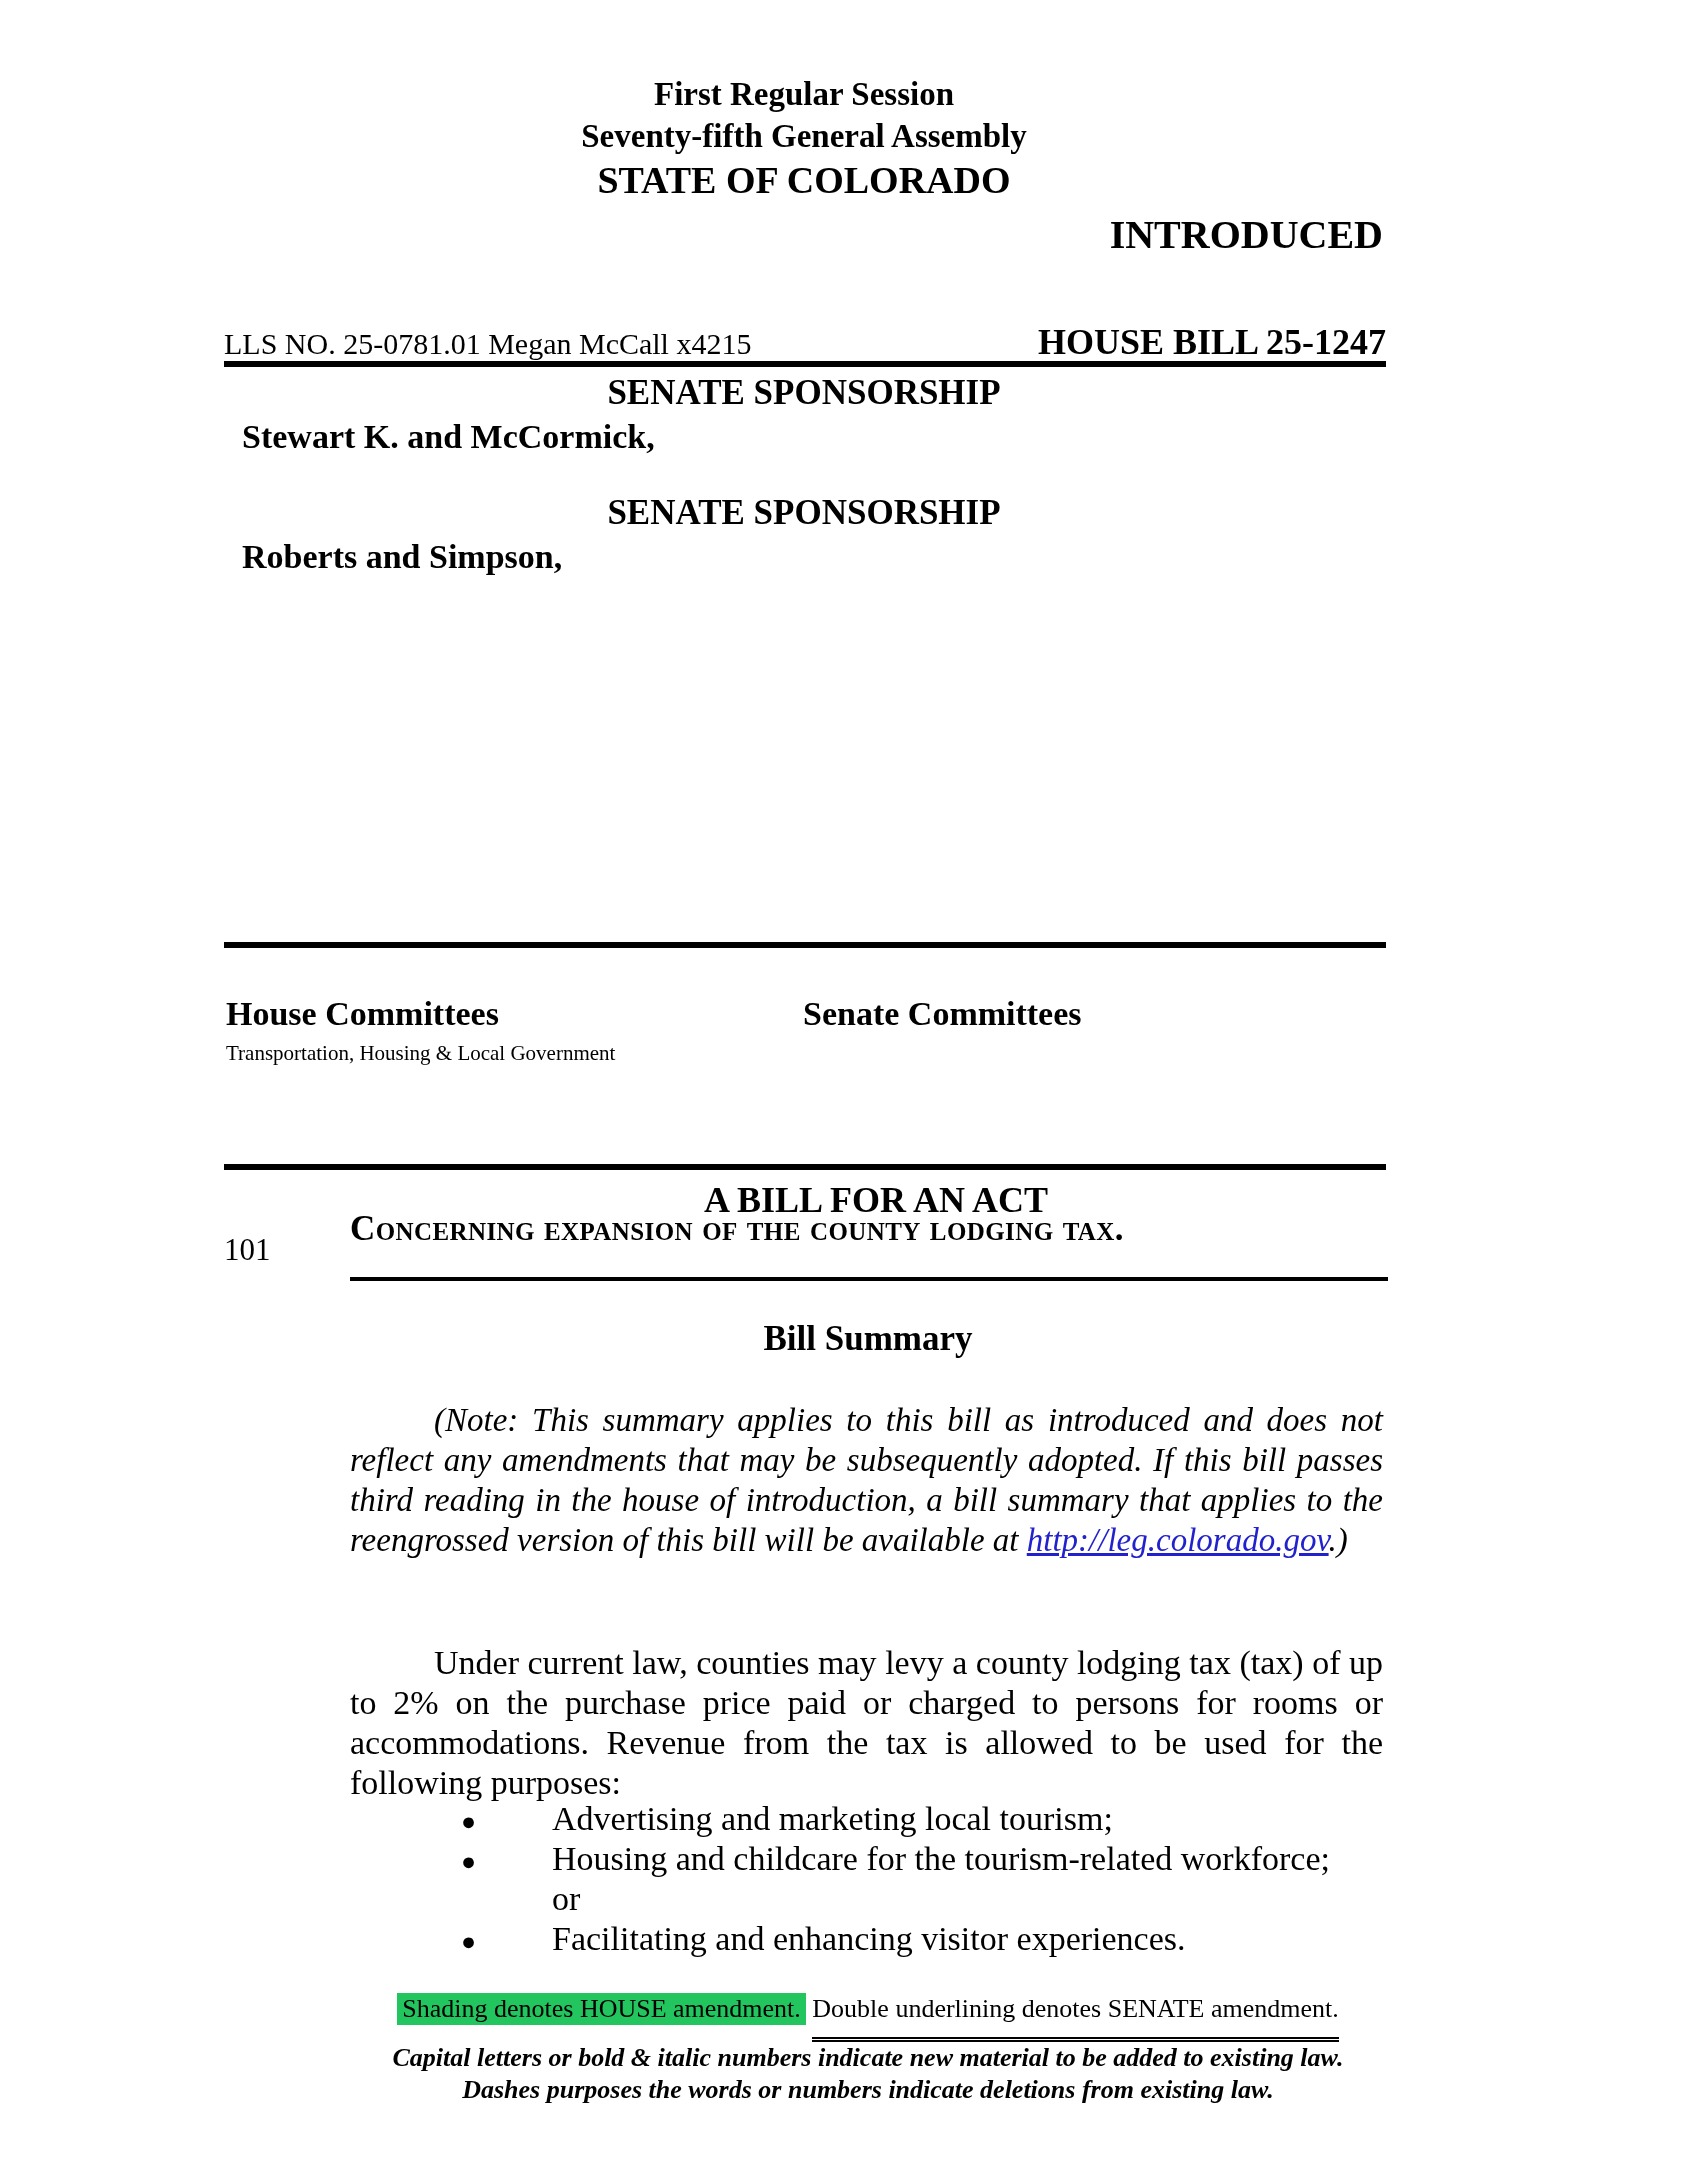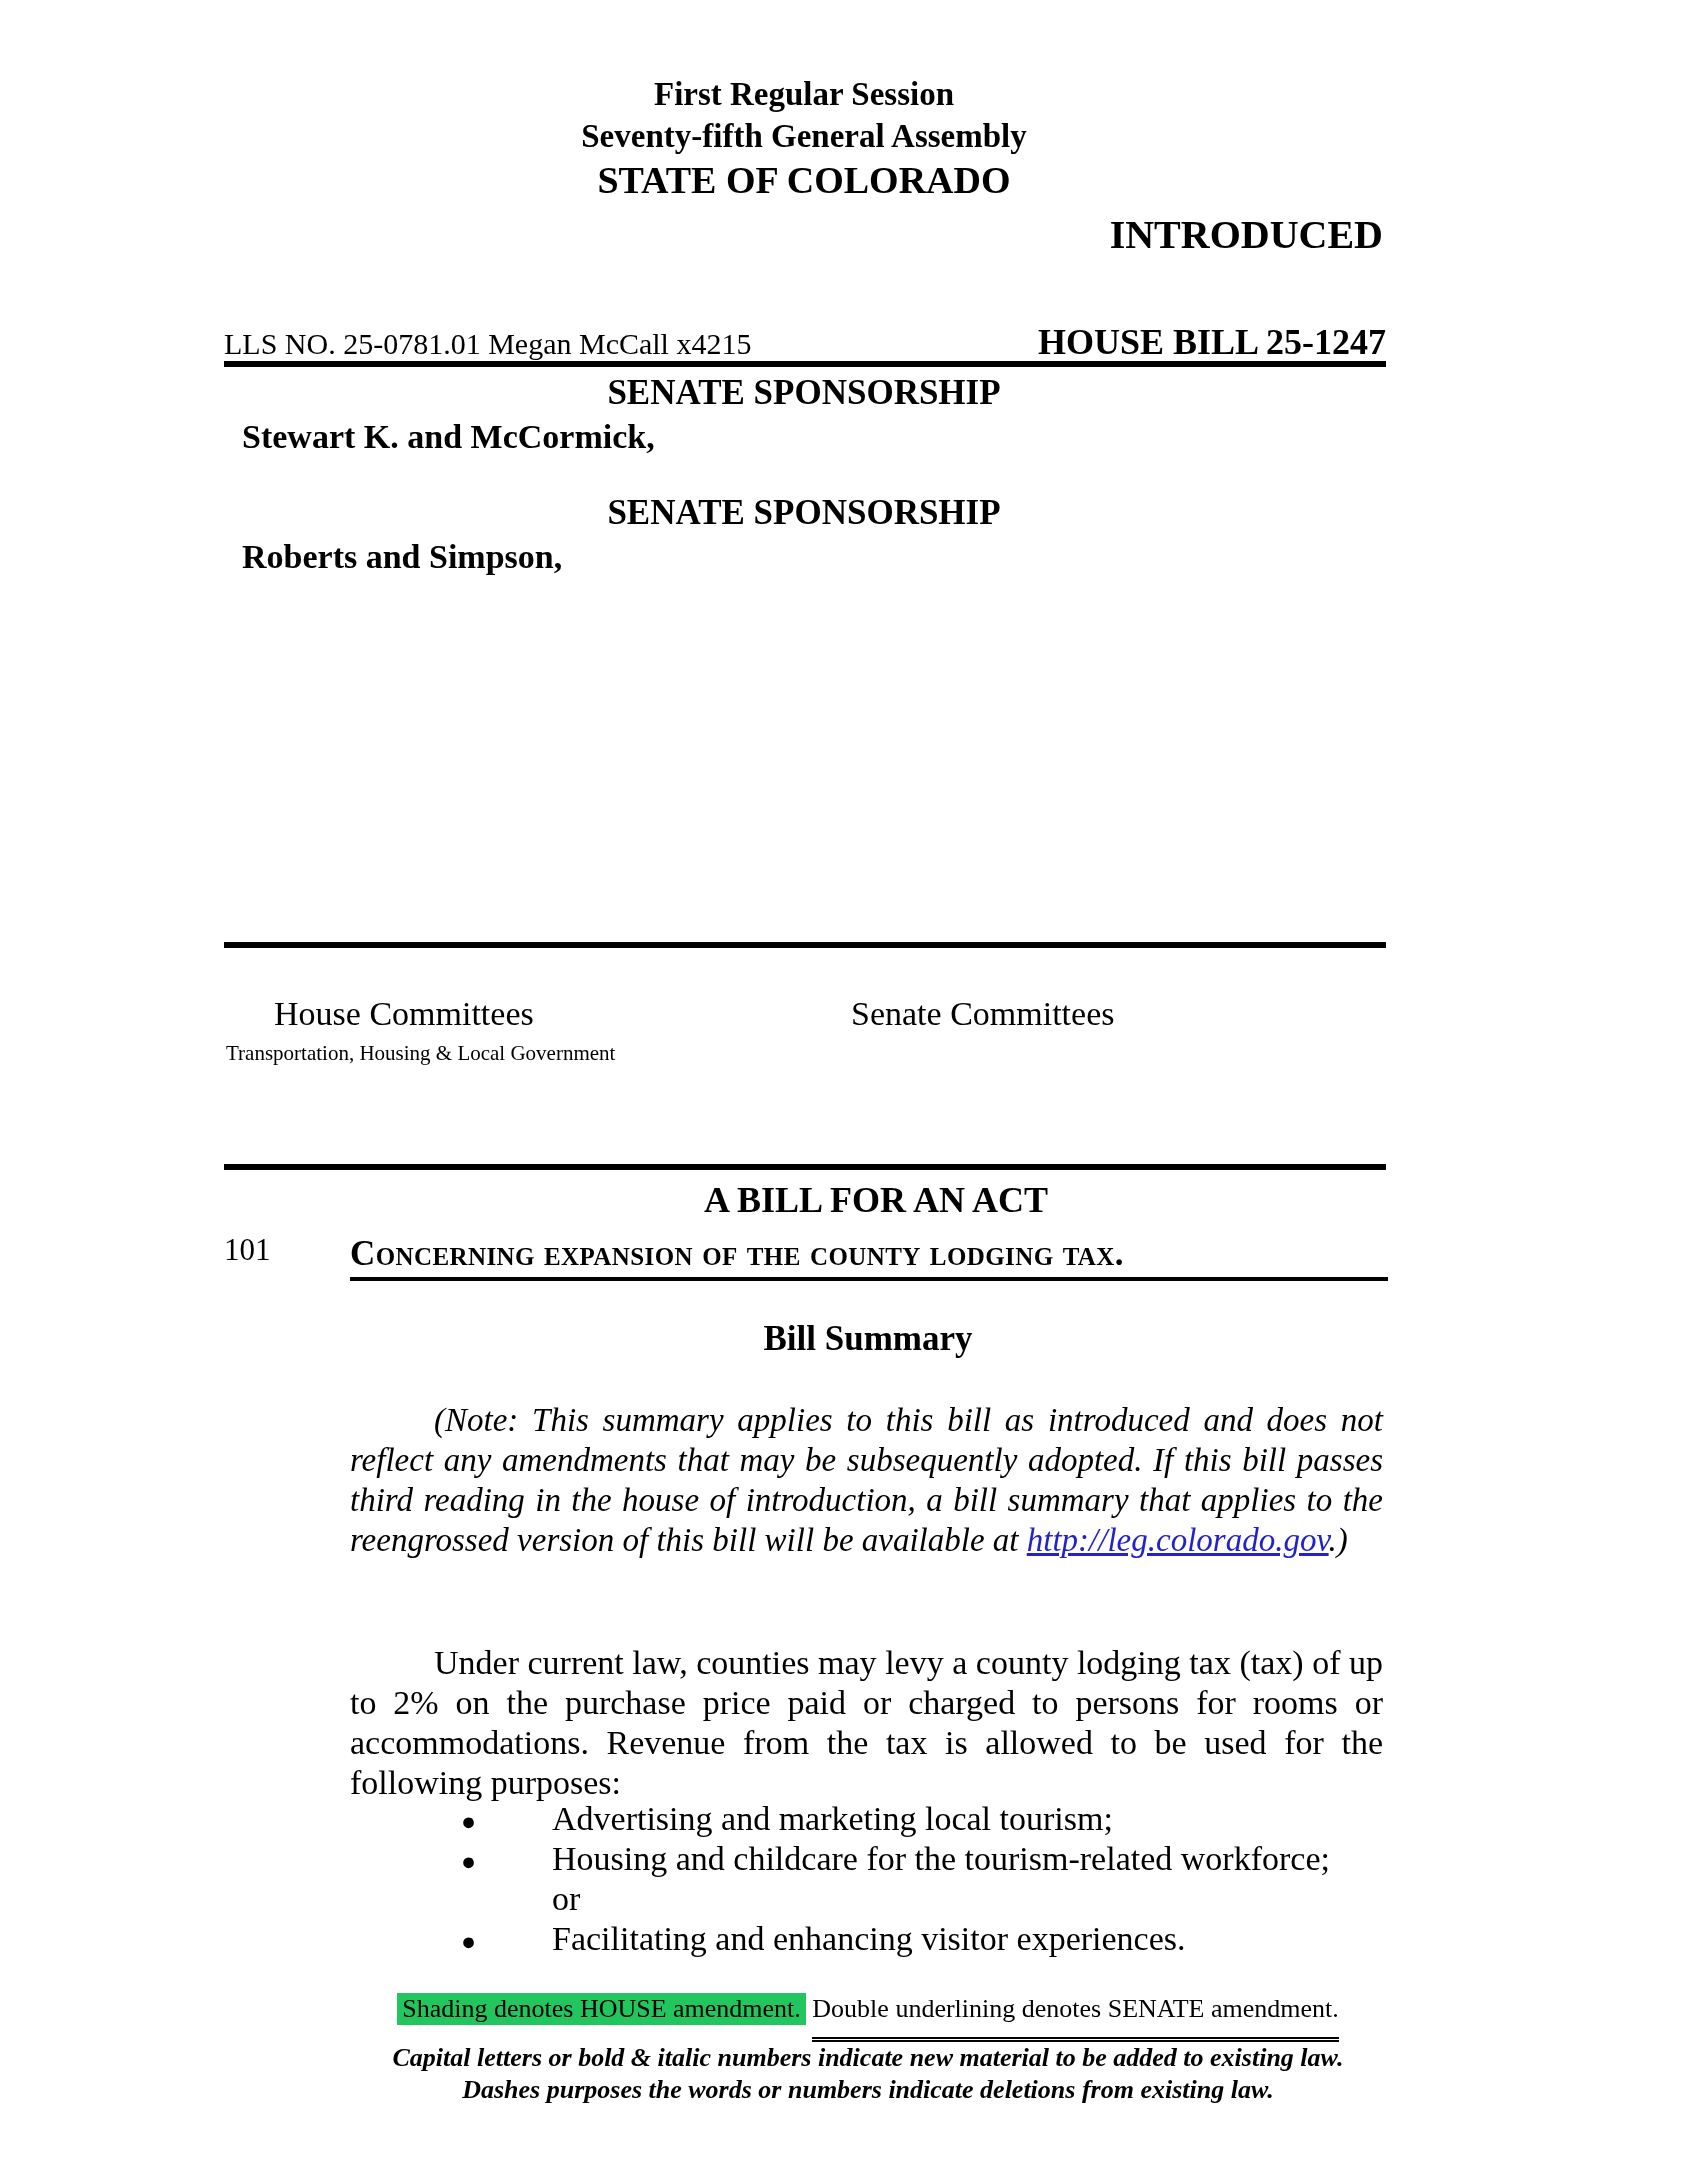--- a/index.html
+++ b/index.html
@@ -50,33 +50,33 @@
   }
   .house-sponsor-heading { top: 373px; }
   .senate-sponsor-heading { top: 493px; }
   .sponsor-names {
     left: 242px; font-size: 34px; font-weight: bold; line-height: 40px;
   }
   .house-sponsors { top: 417px; }
   .senate-sponsors { top: 537px; }
 
   
-  .committee-heading { font-size: 34px; font-weight: normal; line-height: 40px; top: 994px; margin-left: 48px; }
+  .committee-heading { font-size: 34px; font-weight: bold; line-height: 40px; top: 994px; }
   .house-committees-heading { left: 226px; }
   .senate-committees-heading { left: 803px; }
   .committee-sub { left: 226px; top: 1036px; font-size: 21px; line-height: 34px; }
 
   
   .bill-act-title {
     left: 358px; top: 1179px; width: 1036px; text-align: center;
     font-size: 36px; font-weight: bold; line-height: 42px;
   }
   .line-number { left: 224px; top: 1230px; font-size: 31px; line-height: 40px; }
   .concerning {
-    left: 350px; top: 1232px; width: 1036px;
+    left: 350px; top: 1207px; width: 1036px;
     font-size: 35px; font-weight: bold; font-variant: small-caps; line-height: 44px;
     letter-spacing: 0.4px;
   }
   .concerning-underline { top: 1277px; left: 350px; width: 1038px; height: 4.2px; background: #000; }
 
   
   .summary-heading {
     left: 350px; top: 1319px; width: 1036px; text-align: center;
     font-size: 35px; font-weight: bold; line-height: 40px;
   }

